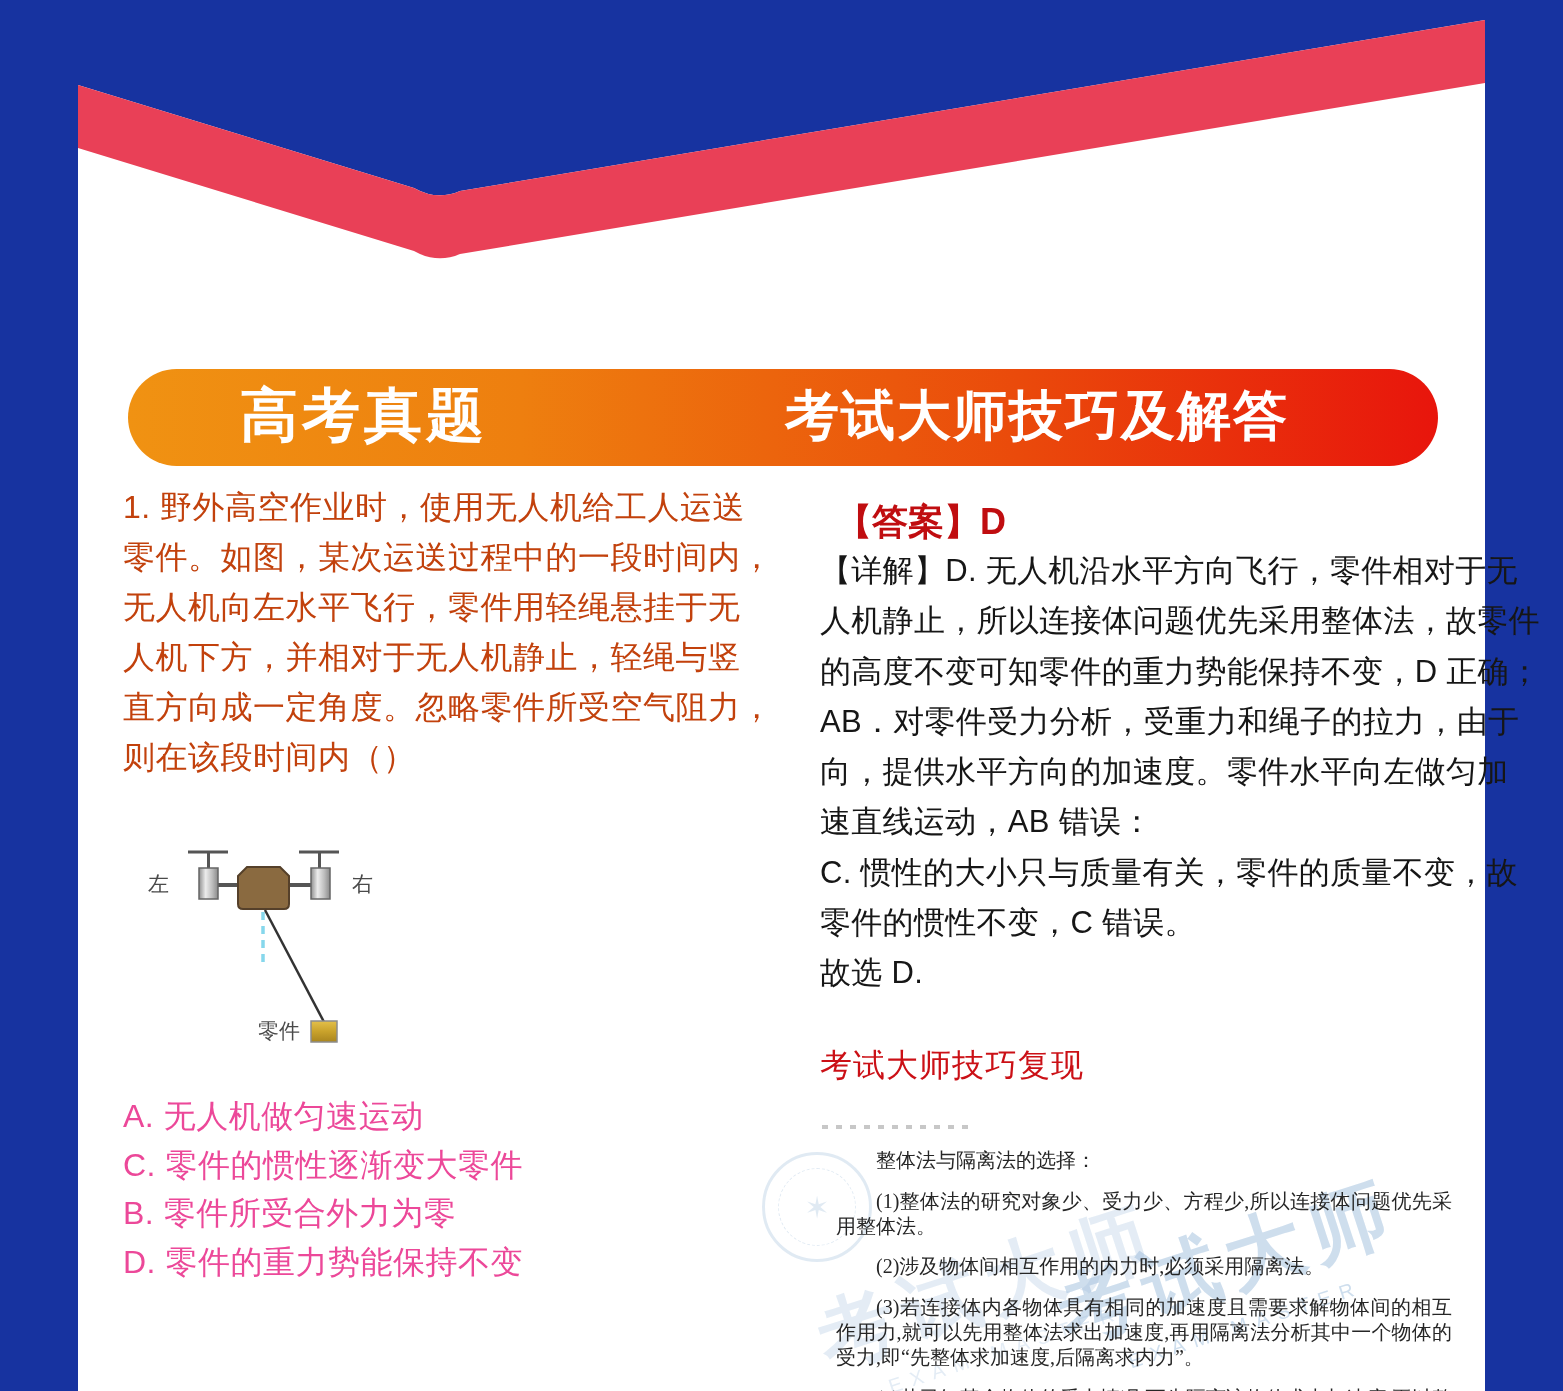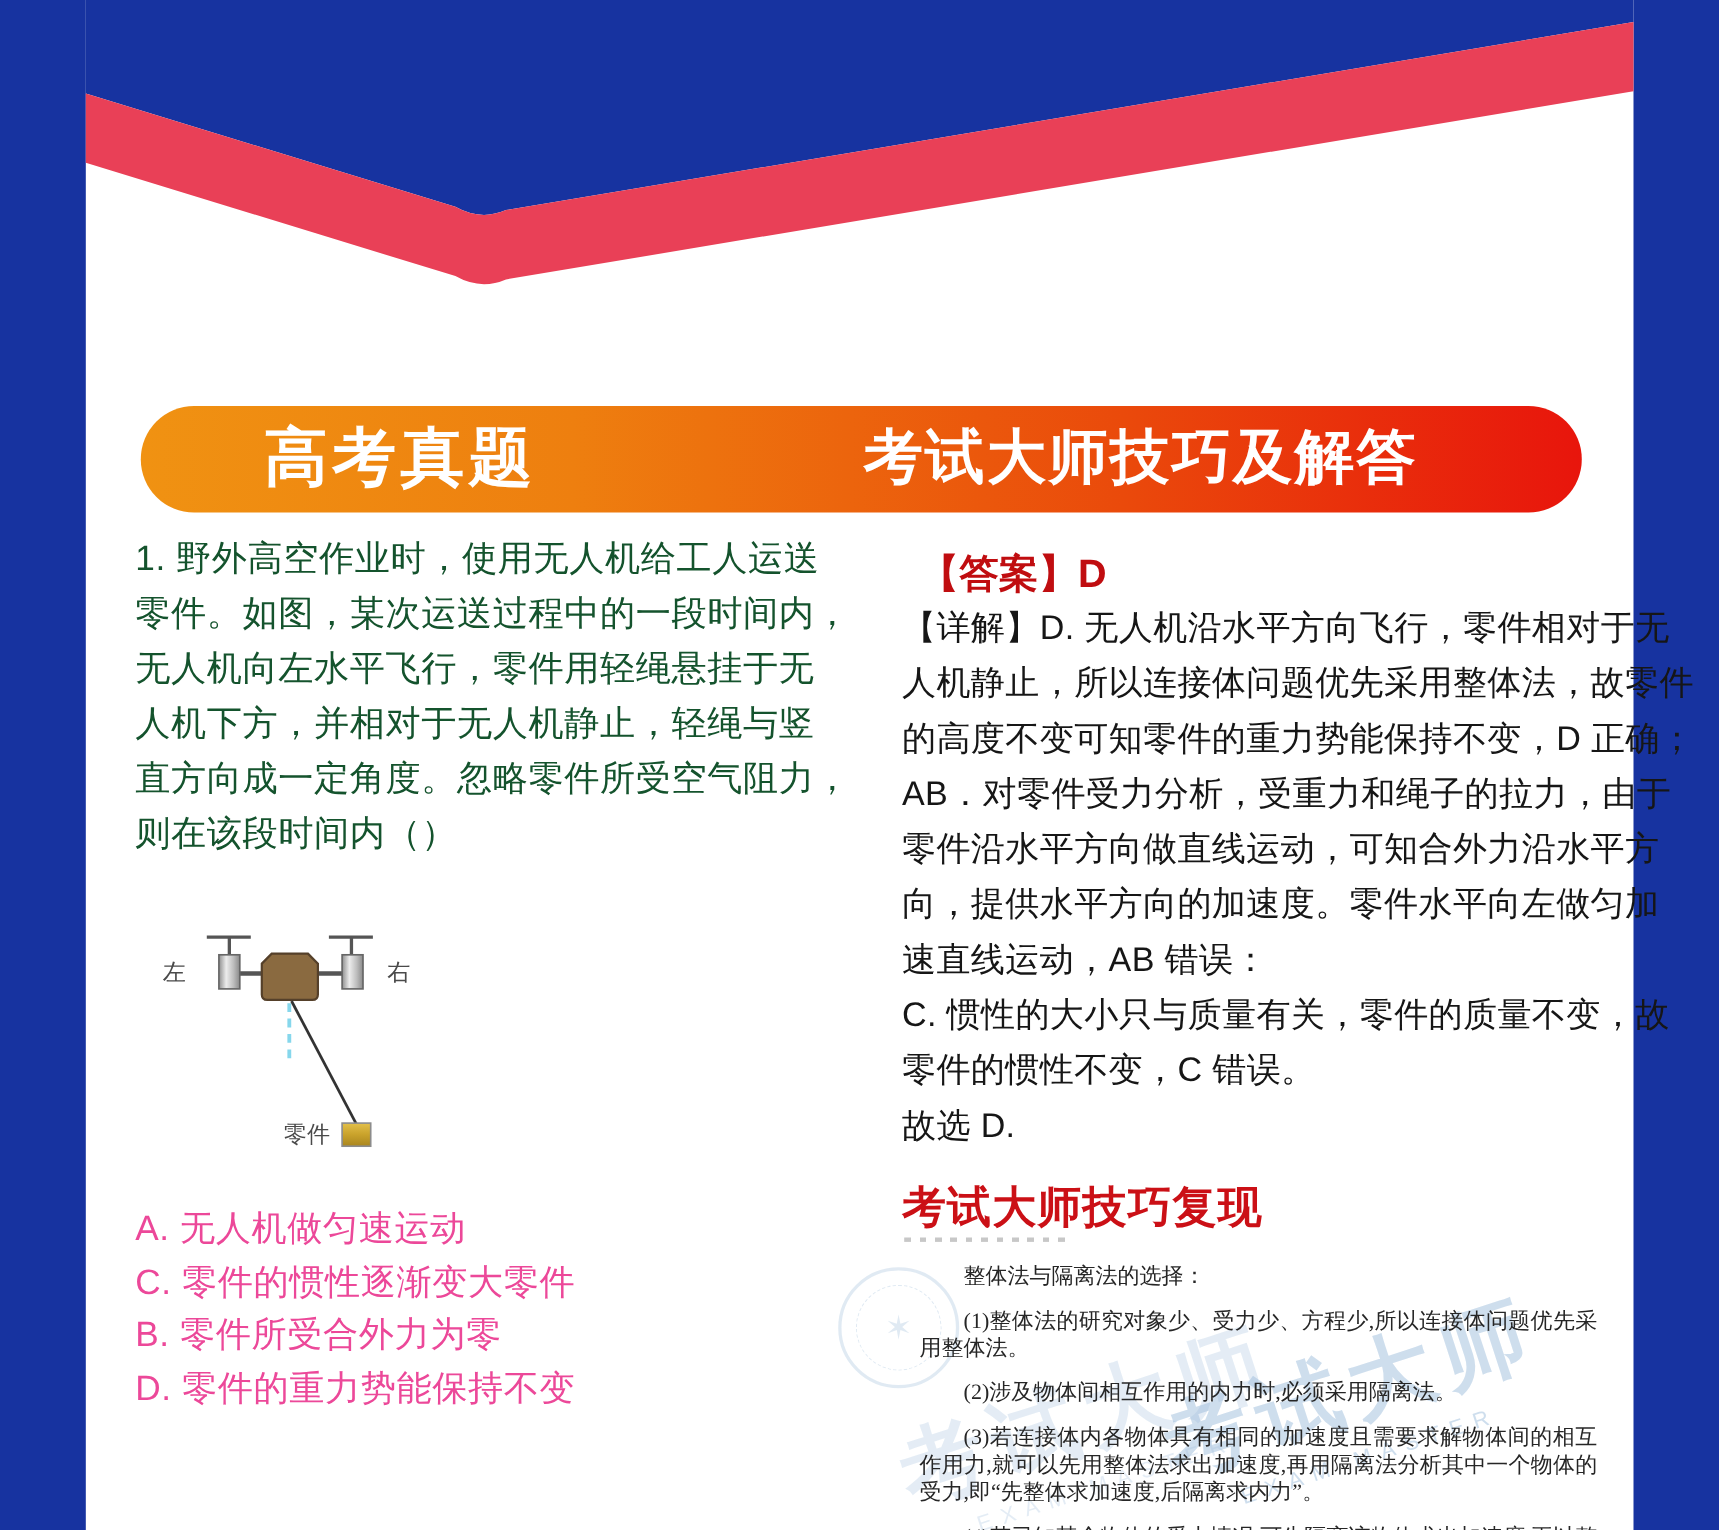--- a/index.html
+++ b/index.html
@@ -20,39 +20,39 @@
     background:linear-gradient(90deg,#F09212 0%,#EE7F0F 30%,#EA4A0B 68%,#E8150C 100%);
   }
   .banner-title{
     position:absolute;top:50%;transform:translateY(-52%);
     color:#ffffff;font-weight:900;white-space:nowrap;font-family:Liberation Serif, serif;
   }
   .banner-title.left{left:112px;font-size:58px;letter-spacing:4px;}
   .banner-title.right{left:657px;font-size:54px;letter-spacing:2px;}
 
   
-  .question{position:absolute;left:123px;top:482px;width:640px;color:#14532d;}
+  .question{position:absolute;left:123px;top:482px;width:640px;color:#c2410c;}
   .q-line{font-size:32px;line-height:50px;white-space:nowrap;letter-spacing:.5px;}
 
   .diagram{position:absolute;left:140px;top:840px;width:240px;height:212px;}
 
   .options{position:absolute;left:123px;top:1092px;color:#ec4899;}
   .opt-line{font-size:32px;line-height:48.7px;white-space:nowrap;letter-spacing:.5px;}
 
   
   .answer-heading{
     position:absolute;left:836px;top:498px;
     color:#C00D10;font-size:36px;font-weight:800;white-space:nowrap;
   }
   .detail{position:absolute;left:820px;top:546px;width:660px;color:#161616;}
   .d-line{font-size:31px;line-height:50.3px;white-space:nowrap;letter-spacing:.3px;}
 
   .tips-heading{
-    position:absolute;left:820px;top:1070px;
-    color:#CB1016;font-size:40px;font-weight:700;letter-spacing:1px;white-space:nowrap;
+    position:absolute;left:820px;top:1044px;
+    color:#CB1016;font-size:32px;font-weight:400;letter-spacing:1px;white-space:nowrap;
   }
 
   .snippet{
     position:absolute;left:820px;top:1132px;width:648px;
     font-family:"Liberation Serif","DejaVu Serif",serif;
     color:#262626;z-index:2;
   }
   .snippet p{margin:16px;font-size:20px;line-height:24.8px;text-align:justify;text-indent:2em;}
   .clip-frag-top{
     position:absolute;left:822px;top:1125px;width:150px;height:4px;z-index:2;
@@ -148,21 +148,20 @@
   <div class="opt-line">D. 零件的重力势能保持不变</div>
 </div>
 
 <div class="answer-heading">【答案】D</div>
 
 <div class="detail">
   <div class="d-line">【详解】D. 无人机沿水平方向飞行，零件相对于无</div>
   <div class="d-line">人机静止，所以连接体问题优先采用整体法，故零件</div>
   <div class="d-line">的高度不变可知零件的重力势能保持不变，D 正确；</div>
   <div class="d-line">AB．对零件受力分析，受重力和绳子的拉力，由于</div>
-  <div class="d-line">零件沿水平方向做直线运动，可知合外力沿水平方</div>
   <div class="d-line">向，提供水平方向的加速度。零件水平向左做匀加</div>
   <div class="d-line">速直线运动，AB 错误：</div>
   <div class="d-line">C. 惯性的大小只与质量有关，零件的质量不变，故</div>
   <div class="d-line">零件的惯性不变，C 错误。</div>
   <div class="d-line">故选 D.</div>
 </div>
 
 <div class="tips-heading">考试大师技巧复现</div>
 
 <div class="wm wm-emblem">

